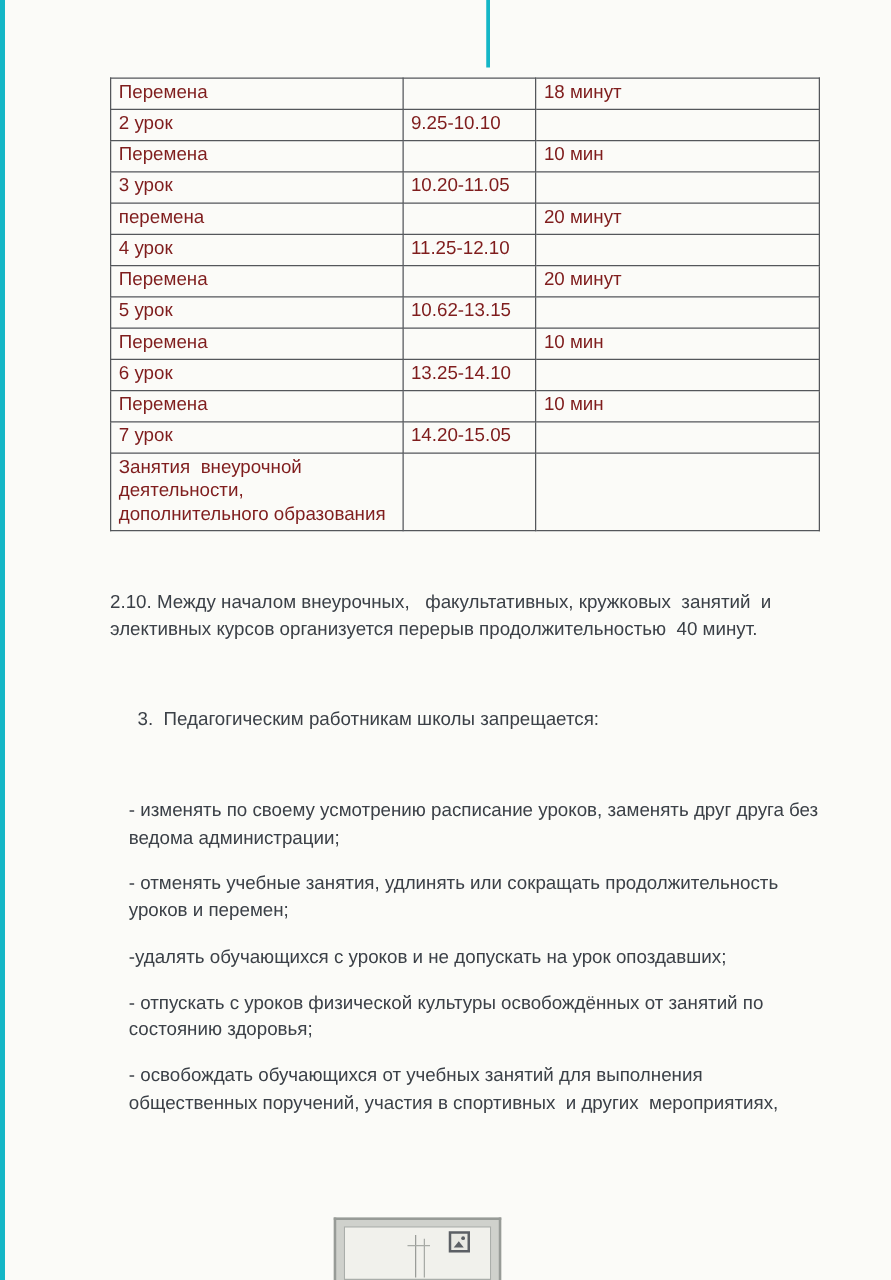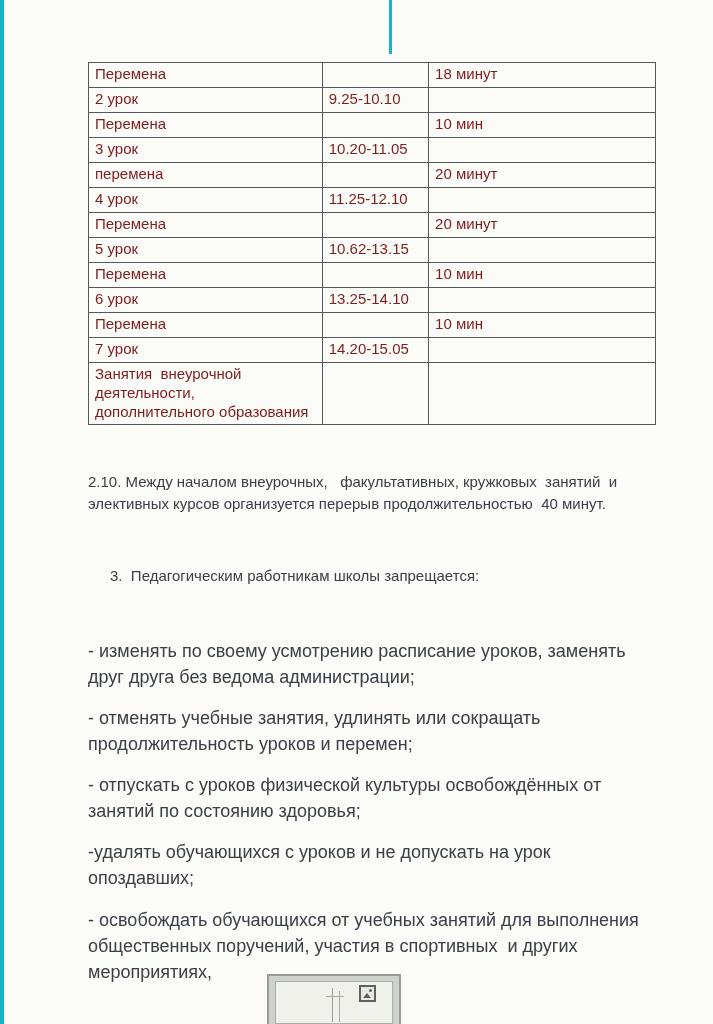--- a/index.html
+++ b/index.html
@@ -51,23 +51,23 @@
   }
   .h3 {
     margin:52px 0 0 22px;
     font-size:15px;
     font-weight:normal;
     white-space:pre-wrap;
   }
   .items { margin-top:54px; }
   .item {
     width:556px;
-    font-size:18px;
+    font-size:15px;
     line-height:1.45;
-    margin:0 0 15px 0;
+    margin:0 0 15px 15px;
     white-space:pre-wrap;
   }
 
   
   .scan-fragment {
     position:absolute; left:267px; top:974px;
     width:134px; height:50px;
     background:#cfd1cc;
     border-top:2px solid #979b97;
     border-left:2px solid #979b97;
@@ -195,22 +195,22 @@
   </tbody>
     </table>
 
   <p class="p210">2.10. Между началом внеурочных,   факультативных, кружковых  занятий  и элективных курсов организуется перерыв продолжительностью  40 минут.</p>
 
   <p class="h3">3.  Педагогическим работникам школы запрещается:</p>
 
   <div class="items">
     <p class="item">- изменять по своему усмотрению расписание уроков, заменять друг друга без ведома администрации;</p>
     <p class="item">- отменять учебные занятия, удлинять или сокращать продолжительность уроков и перемен;</p>
+    <p class="item">-удалять обучающихся с уроков и не допускать на урок опоздавших;</p>
     <p class="item">- отпускать с уроков физической культуры освобождённых от занятий по состоянию здоровья;</p>
-    <p class="item">-удалять обучающихся с уроков и не допускать на урок опоздавших;</p>
     <p class="item">- освобождать обучающихся от учебных занятий для выполнения общественных поручений, участия в спортивных  и других  мероприятиях,</p>
   </div>
 
 </div>
 
 <div class="scan-fragment">
   <div class="scan-inner">
     <div class="scan-sketch-line1"></div>
     <div class="scan-sketch-line2"></div>
     <div class="scan-sketch-line3"></div>

